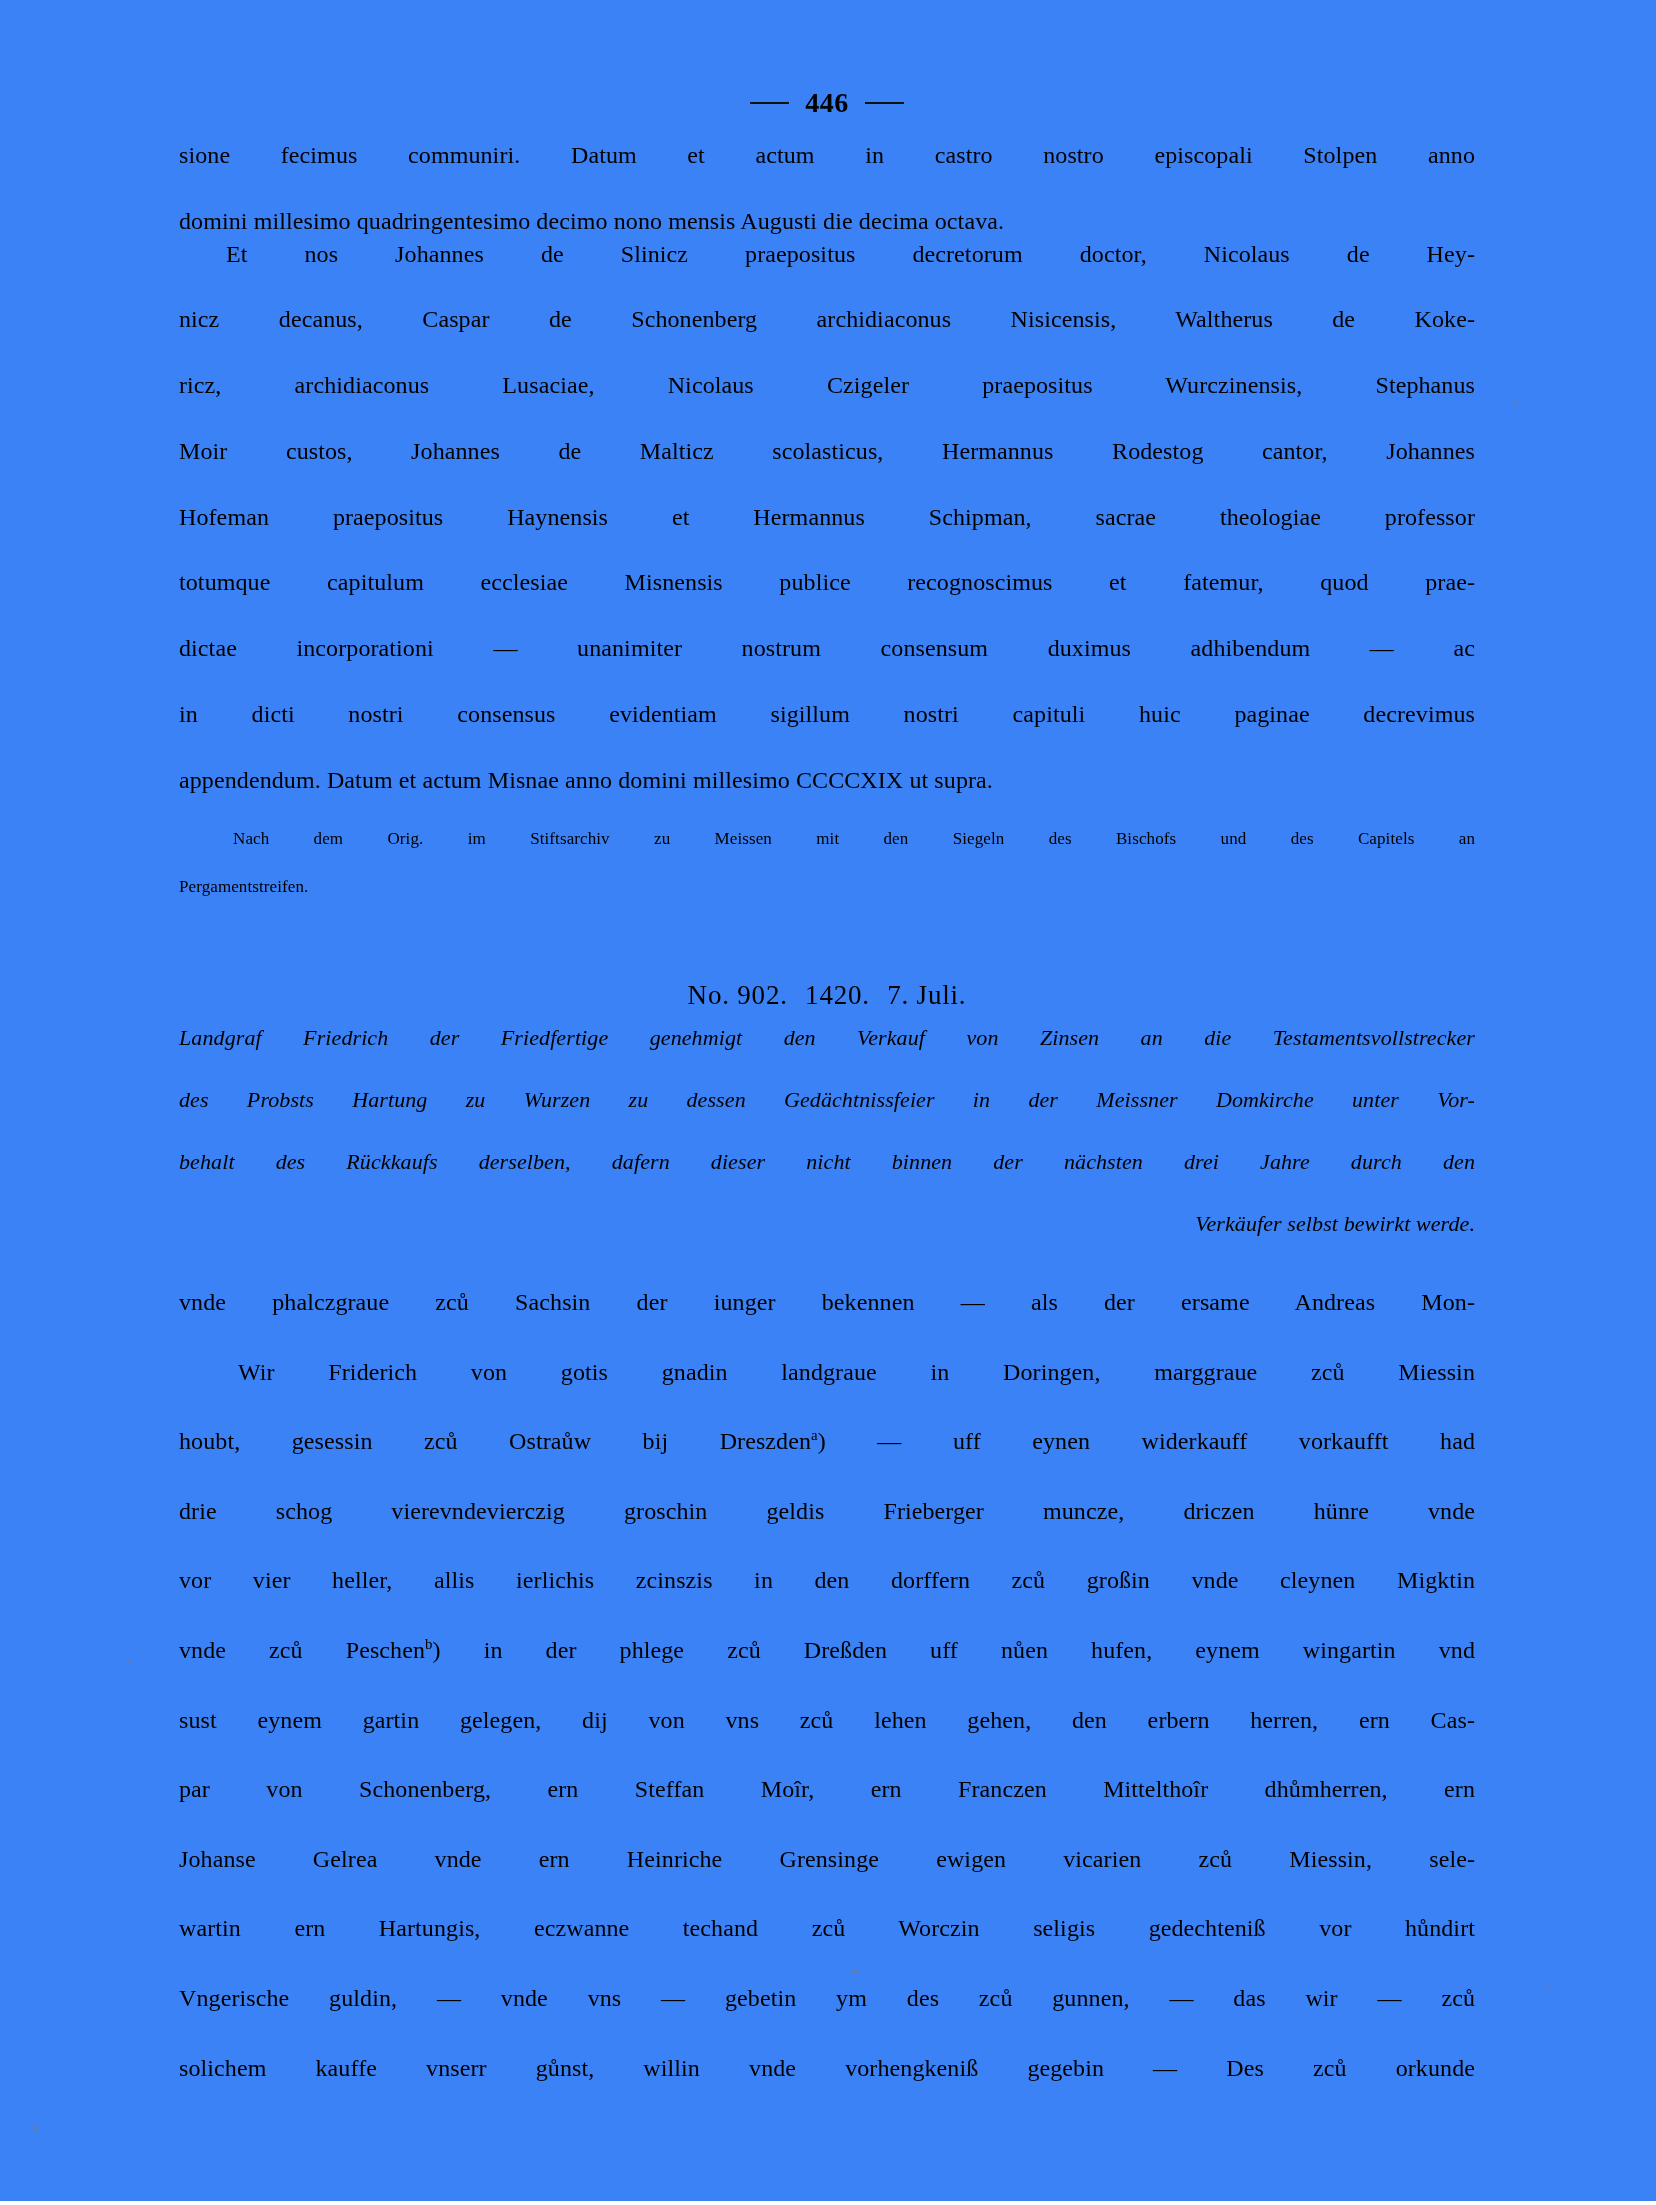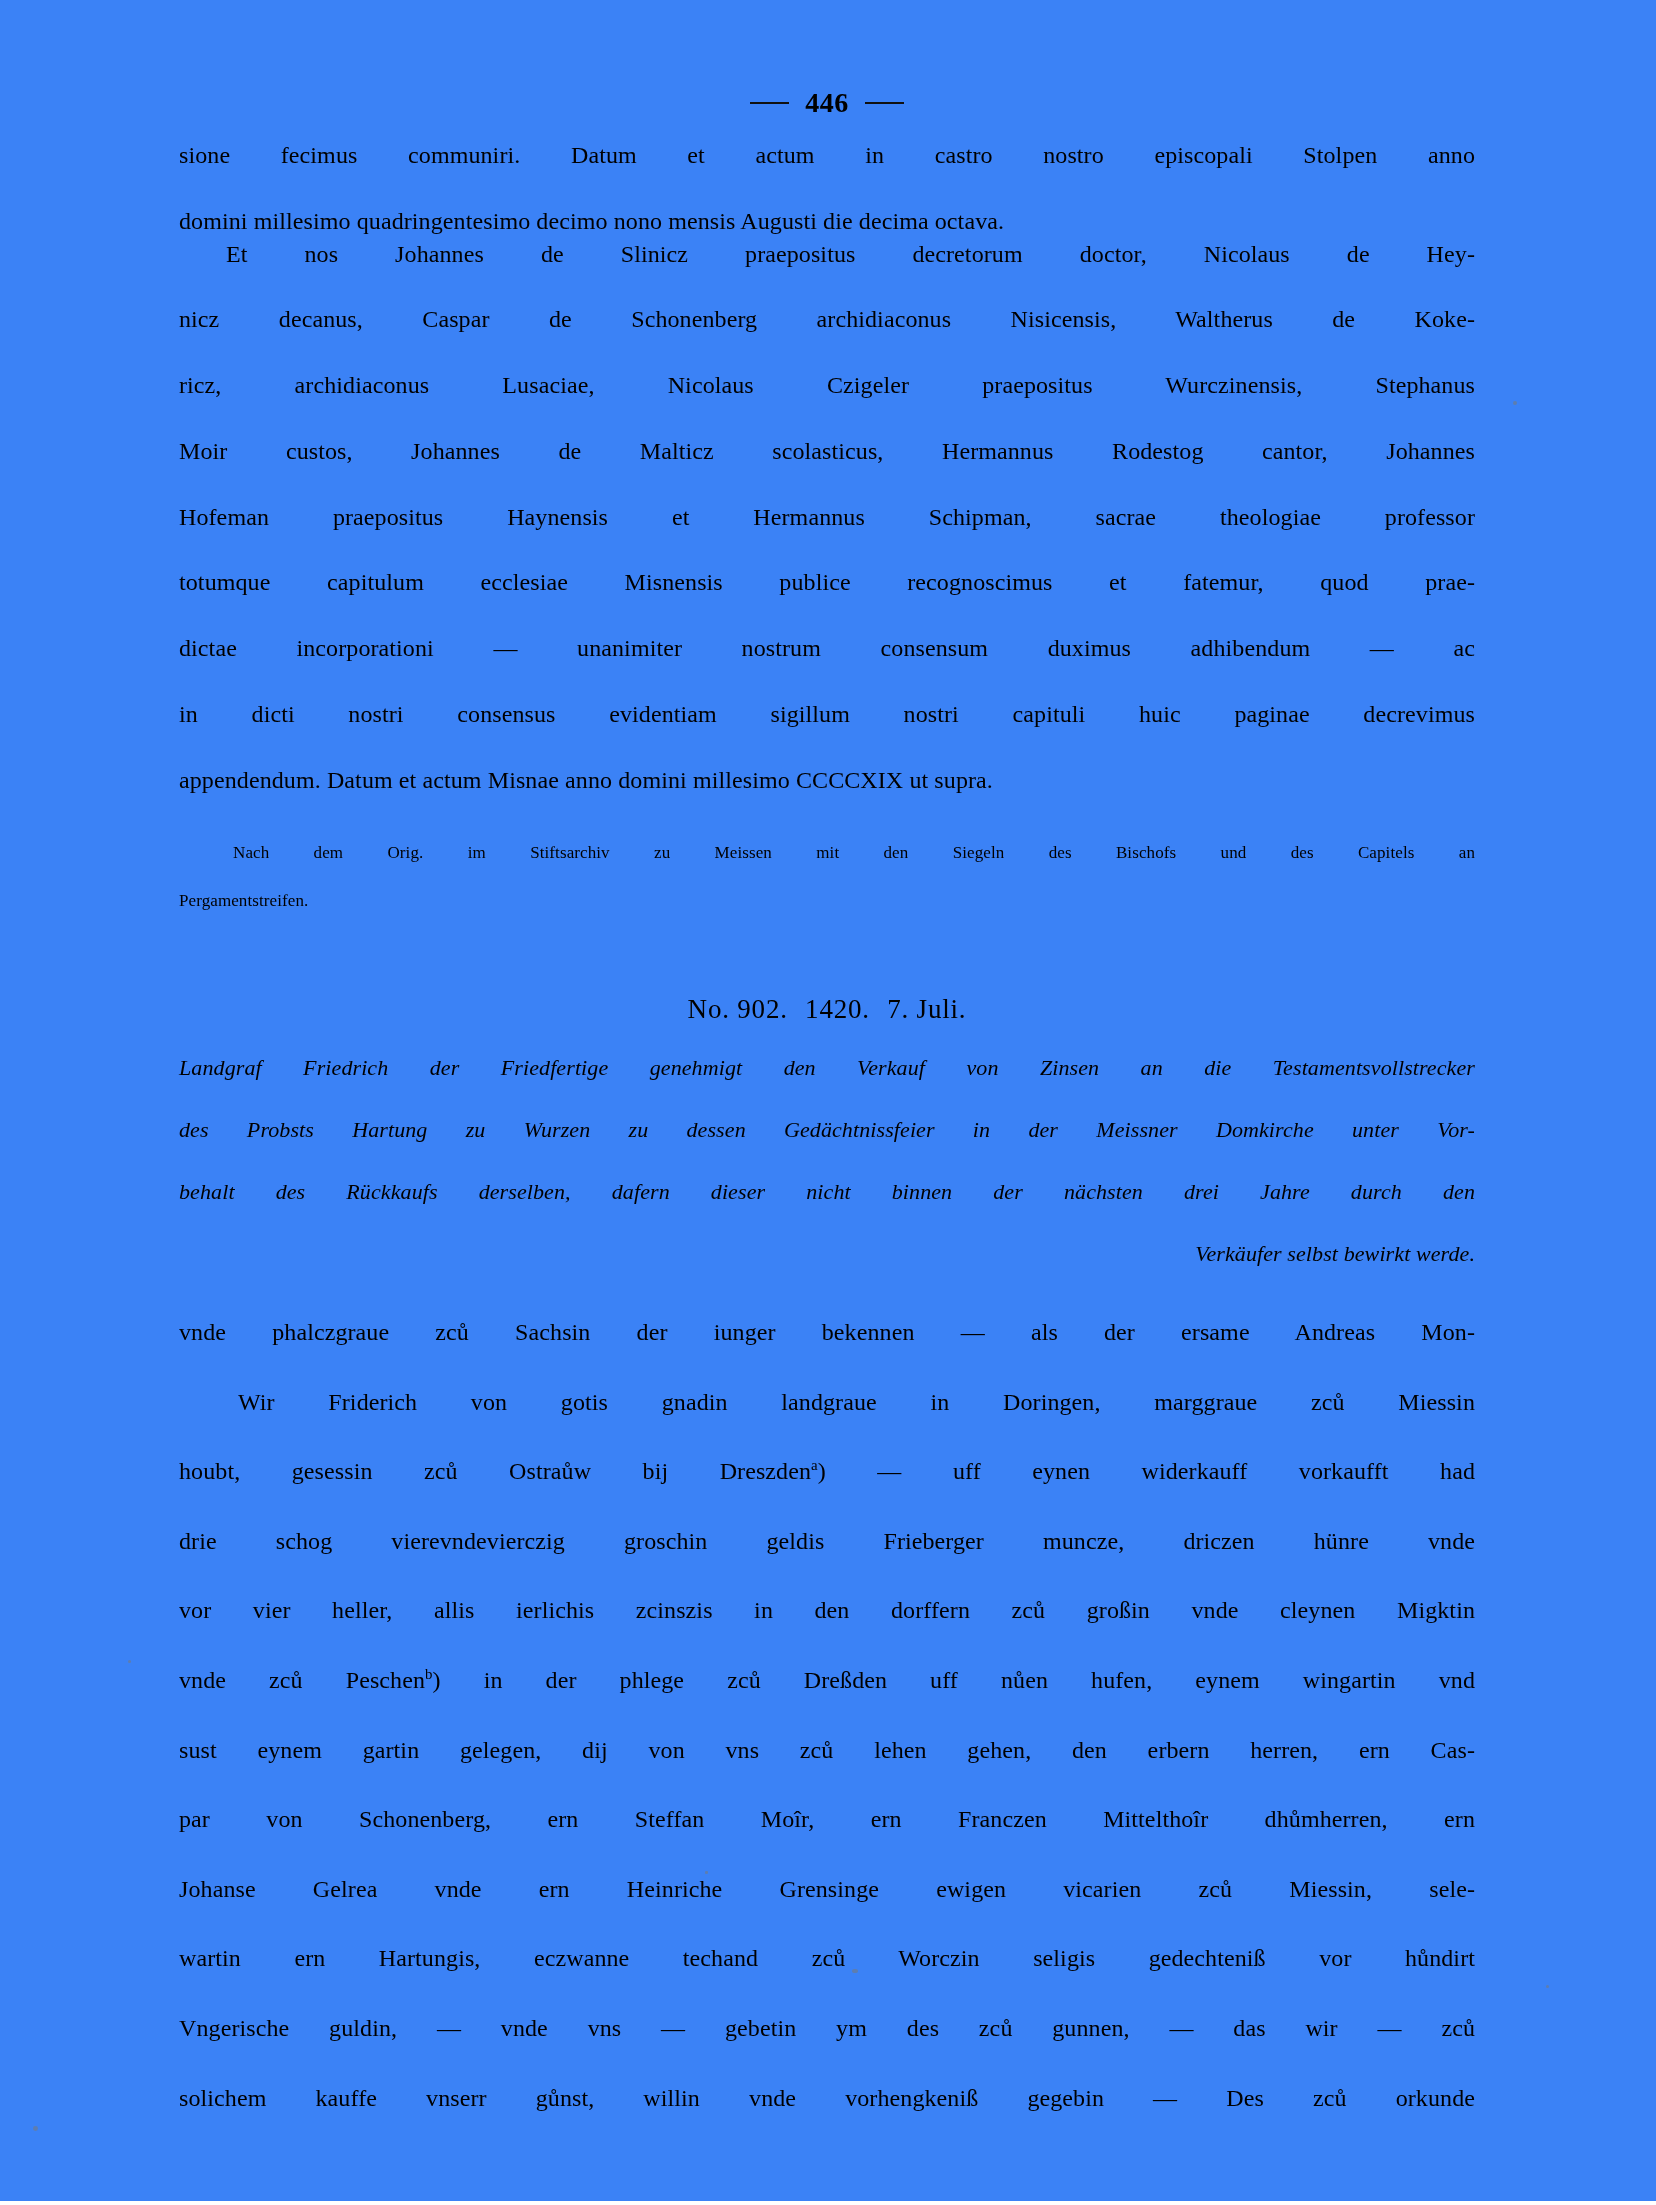--- a/index.html
+++ b/index.html
@@ -65,38 +65,38 @@
   .para.first { margin-top: 20px; }
 
   
   .note {
     font-size: 17px;
     line-height: 1.42;
     text-align: justify;
     margin: 0;
     letter-spacing: 0.1px;
   }
-  .note-block { margin-top: 44px; }
+  .note-block { margin-top: 30px; }
 
   
   .doc-head {
     text-align: center;
     font-size: 27px;
     margin-top: 81px;
     letter-spacing: 0.8px;
   }
   .doc-head span { margin: 0 4.9px; }
 
   
   .regest {
     font-style: italic;
     font-size: 22px;
     line-height: 1.41;
     text-align: justify;
-    margin-top: 27px;
+    margin-top: 11px;
     letter-spacing: 0.1px;
   }
   .regest .center { display: block; text-align: right; }
 
   
   .charter {
     margin-top: 46px;
     font-size: 24px;
     line-height: 1.45;
     text-align: justify;

